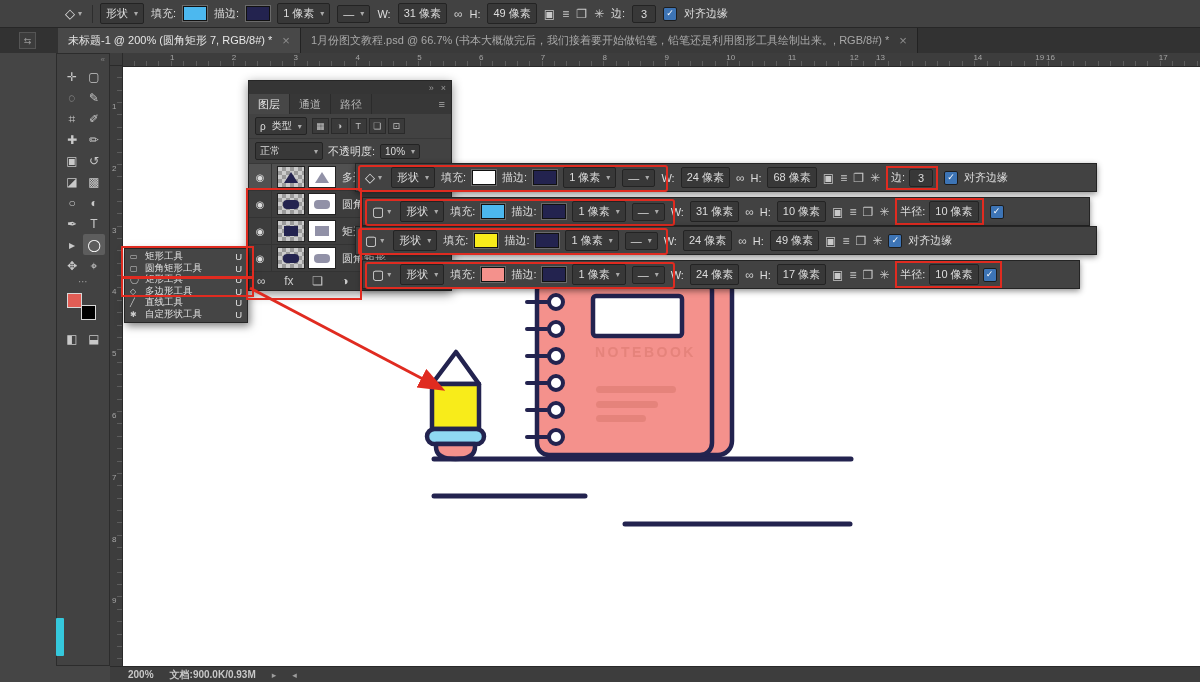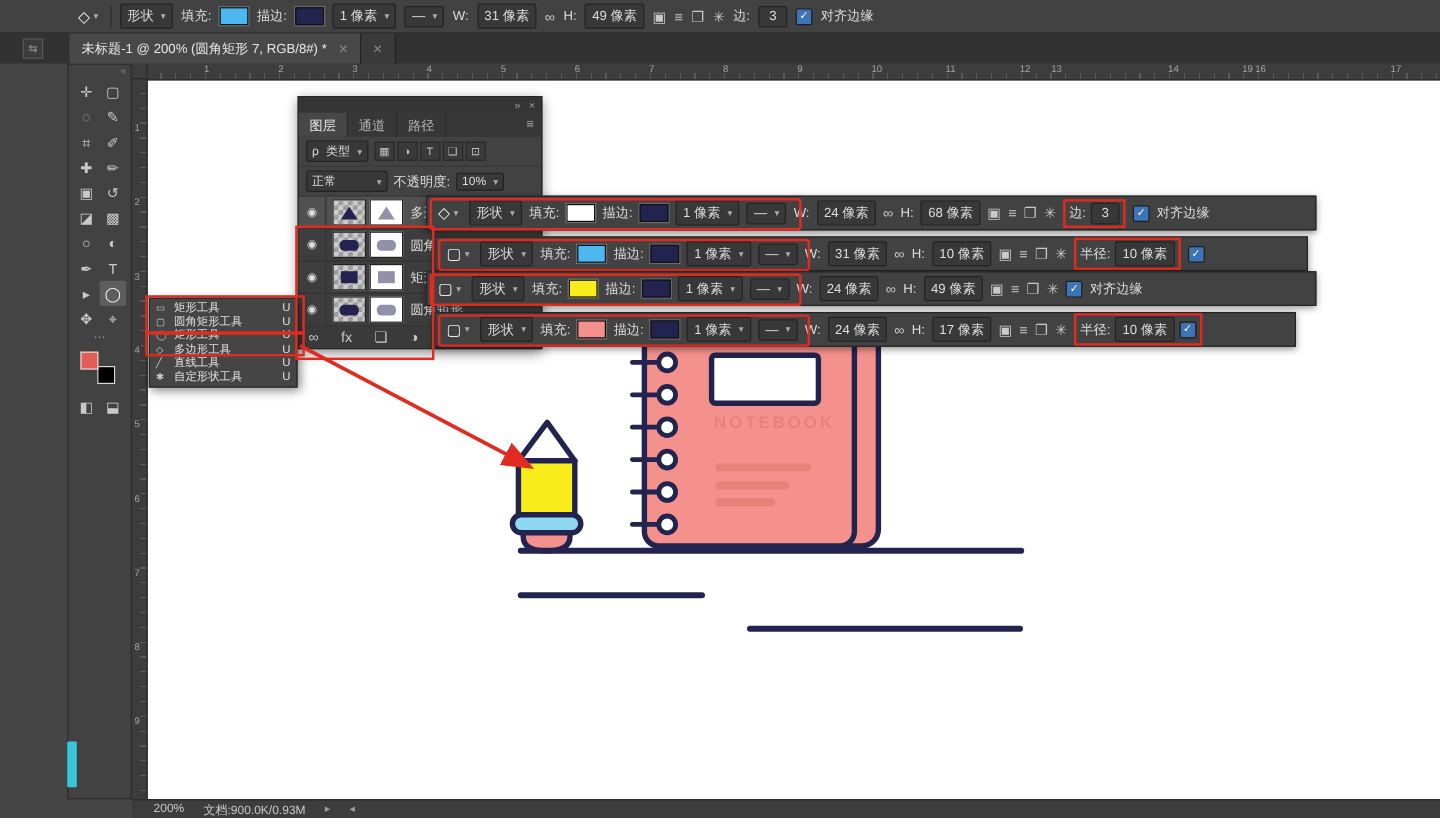--- a/index.html
+++ b/index.html
@@ -61,21 +61,21 @@
     border-right:1px solid #2a2a2a;z-index:2;box-sizing:border-box;
     background-image:repeating-linear-gradient(180deg,transparent 0 11.36px,#5c5c5c 11.36px 12.36px);
     background-size:5px 100%;background-position:100% 0;background-repeat:no-repeat;}
   .ruler-left .rnum{left:2px;}
   .ruler-corner{position:absolute;left:110px;top:53px;width:13px;height:13px;background:#3d3d3d;
     border-right:1px solid #2a2a2a;border-bottom:1px solid #2a2a2a;z-index:3;box-sizing:border-box;}
   .canvas{position:absolute;left:123px;top:66px;width:1077px;height:600px;background:#fff;z-index:1;}
   .illustration{position:absolute;left:292px;top:192px;}
   .status-bar{position:absolute;left:110px;top:666px;width:1090px;height:16px;background:#3d3d3d;
     border-top:1px solid #2a2a2a;display:flex;align-items:center;gap:16px;padding-left:18px;
-    font-size:10px;color:#c8c8c8;z-index:4;box-sizing:border-box;}
+    font-size:10px;color:#c8c8c8;z-index:4;box-sizing:border-box;font-weight:bold;}
   .sb-arrow{color:#9d9d9d;font-size:9px;}
 
   
   .layers-panel{position:absolute;left:248px;top:80px;width:202px;background:#424242;
     border:1px solid #262626;box-shadow:0 3px 10px rgba(0,0,0,.45);z-index:5;font-size:11px;color:#ddd;}
   .lp-titlebar{height:13px;background:#353535;display:flex;justify-content:flex-end;align-items:center;
     gap:7px;padding:0 5px;color:#999;font-size:9px;}
   .lp-tabs{display:flex;background:#373737;height:20px;align-items:stretch;}
   .lp-tab{padding:0 9px;display:flex;align-items:center;color:#b5b5b5;border-right:1px solid #2b2b2b;}
   .lp-tab.active{background:#474747;color:#e8e8e8;}
@@ -178,20 +178,21 @@
 
   <div class="tab-bar">
     <div class="tab-lead">
       <span class="mini-btn">⇆</span>
     </div>
     <div class="tab active">
       <span>未标题-1 @ 200% (圆角矩形 7, RGB/8#) *</span>
       <span class="tab-close">×</span>
     </div>
     <div class="tab inactive">
+      <span>1月份图文教程.psd @ 66.7% (书本大概做完后，我们接着要开始做铅笔，铅笔还是利用图形工具绘制出来。, RGB/8#) *</span>
       <span class="tab-close">×</span>
     </div>
   </div>
 
   <div class="toolbar">
     <div class="toolbar-header">«</div>
     <div class="tools-grid">
         <div class="tool">✛</div>
         <div class="tool">▢</div>
         <div class="tool">◌</div>

